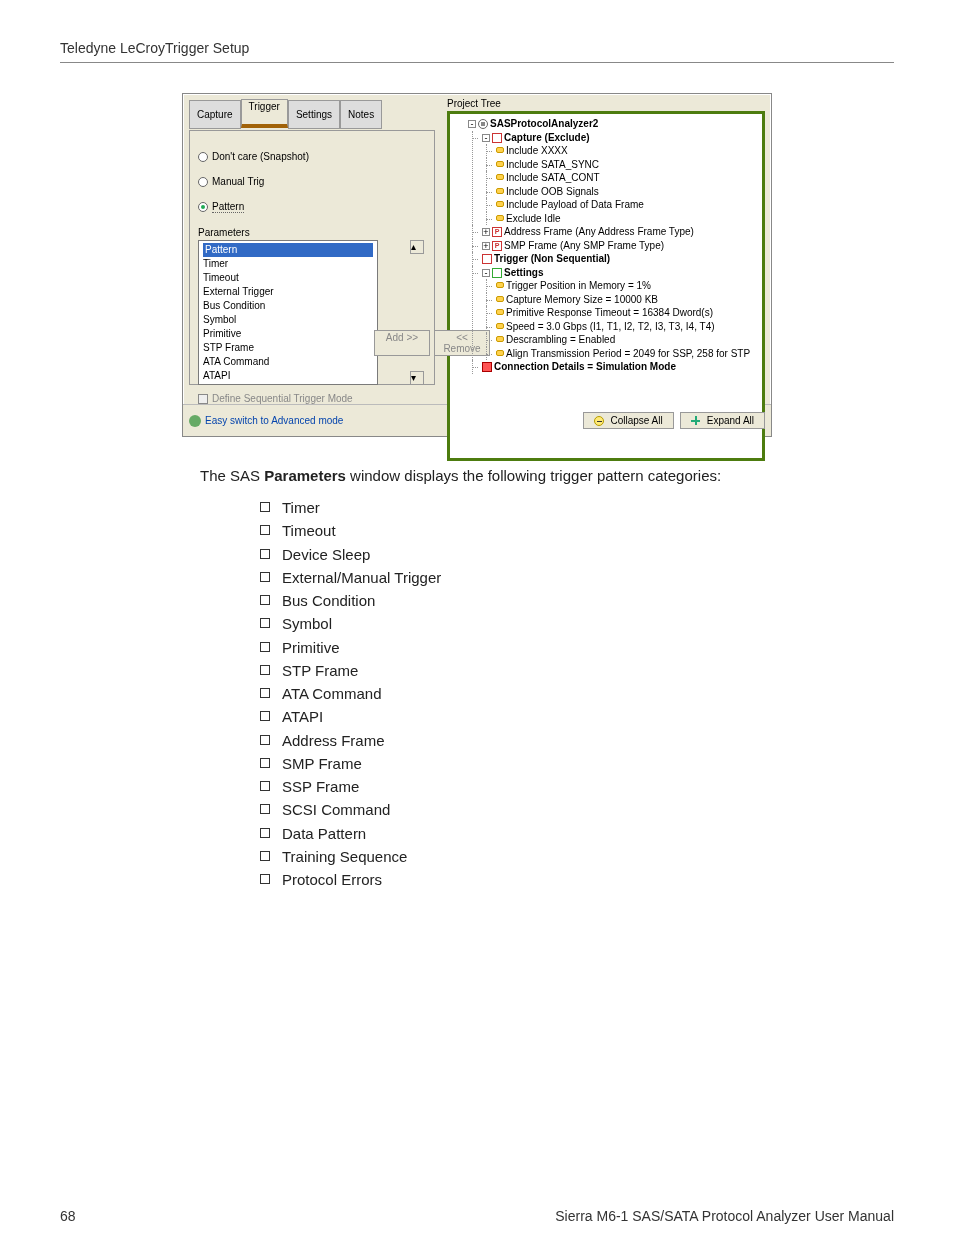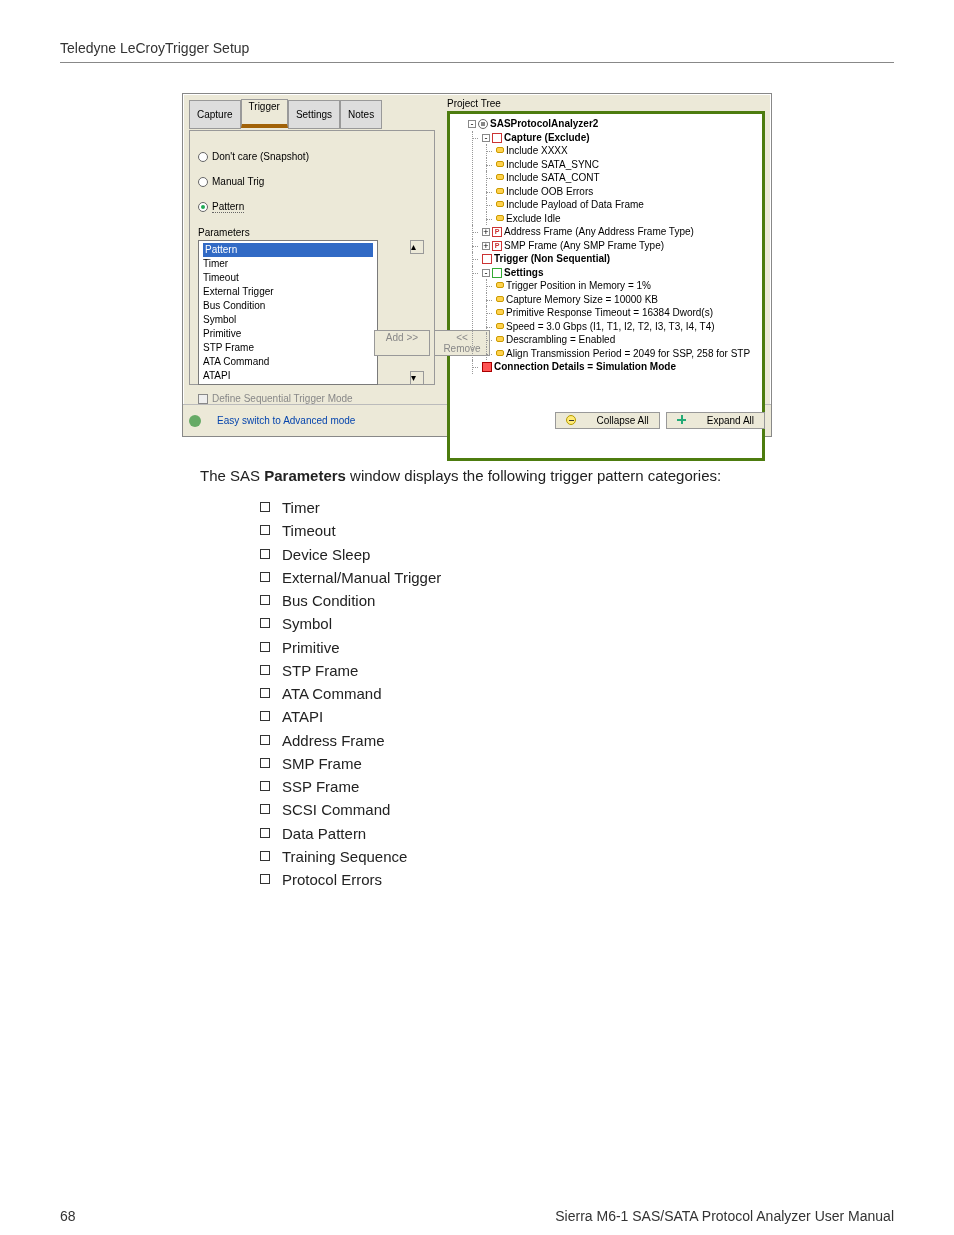--- a/index.html
+++ b/index.html
@@ -134,24 +134,24 @@
   .ti-leaf{ width:8px;height:6px;background:#ffd24d;border:1px solid #cc9a00;border-radius:2px; transform:translateY(-1px);}
   .ti-p{ background:#fff;border:1px solid #c33;font-size:7px;line-height:8px;text-align:center;color:#c33;font-weight:bold; }
   .ti-set{ background:#fff;border:1px solid #3a3;}
   .ti-conn{ background:#f55;border:1px solid #a00;}
   .tb { font-weight:bold; }
   .expander{ display:inline-block;border:1px solid #888;width:8px;height:8px;text-align:center;line-height:6px;font-size:9px;margin-right:2px;background:#fff;vertical-align:middle;}
   .bottom-bar {
     display:flex;justify-content:space-between;align-items:center;
     padding:4px 6px;border-top:1px solid #bbb;height:32px;background:#ece9d8;
   }
-  .link { color:#0645ad; font-size:10px; display:flex;align-items:center;gap:16px;}
+  .link { color:#0645ad; font-size:10px; display:flex;align-items:center;gap:4px;}
   .link .ico{ width:12px;height:12px;background:#6a6;border-radius:50%;display:inline-block;}
   .btn-small{
-    border:1px solid #999;background:#ece9d8;padding:2px 10px;font-size:10px;display:flex;align-items:flex-start;gap:20px;
+    border:1px solid #999;background:#ece9d8;padding:2px 10px;font-size:10px;display:flex;align-items:flex-end;gap:6px;
   }
   .circ-minus{ width:10px;height:10px;border-radius:50%;background:#ffea76;border:1px solid #b59b00;display:inline-block;position:relative;}
   .circ-minus::after{content:"";position:absolute;left:2px;top:4px;width:5px;height:1px;background:#333;}
   .plus-green{ width:10px;height:10px;display:inline-block;position:relative;}
   .plus-green::before{content:"";position:absolute;left:0;top:4px;width:9px;height:2px;background:#2a7;}
   .plus-green::after{content:"";position:absolute;left:4px;top:0;width:2px;height:9px;background:#2a7;}
 
   .body-text {
     font-size: 15px;
     margin: 18px 0 10px 140px;
@@ -243,21 +243,21 @@
         <div class="tree-title">Project Tree</div>
         <div class="tree">
           <ul>
             <li><span class="expander">-</span><span class="ticon ti-gear"></span><span class="tb">SASProtocolAnalyzer2</span>
               <ul>
                 <li><span class="expander">-</span><span class="ticon ti-box"></span><span class="tb">Capture (Exclude)</span>
                   <ul>
                     <li><span class="ticon ti-leaf"></span><span>Include XXXX</span></li>
                     <li><span class="ticon ti-leaf"></span><span>Include SATA_SYNC</span></li>
                     <li><span class="ticon ti-leaf"></span><span>Include SATA_CONT</span></li>
-                    <li><span class="ticon ti-leaf"></span><span>Include OOB Errors</span></li>
+                    <li><span class="ticon ti-leaf"></span><span>Include OOB Signals</span></li>
                     <li><span class="ticon ti-leaf"></span><span>Include Payload of Data Frame</span></li>
                     <li><span class="ticon ti-leaf"></span><span>Exclude Idle</span></li>
                   </ul>
                 </li>
                 <li><span class="expander">+</span><span class="ticon ti-p">P</span><span>Address Frame (Any Address Frame Type)</span></li>
                 <li><span class="expander">+</span><span class="ticon ti-p">P</span><span>SMP Frame (Any SMP Frame Type)</span></li>
                 <li><span class="ticon ti-box"></span><span class="tb">Trigger (Non Sequential)</span></li>
                 <li><span class="expander">-</span><span class="ticon ti-set"></span><span class="tb">Settings</span>
                   <ul>
                     <li><span class="ticon ti-leaf"></span><span>Trigger Position in Memory = 1%</span></li>

